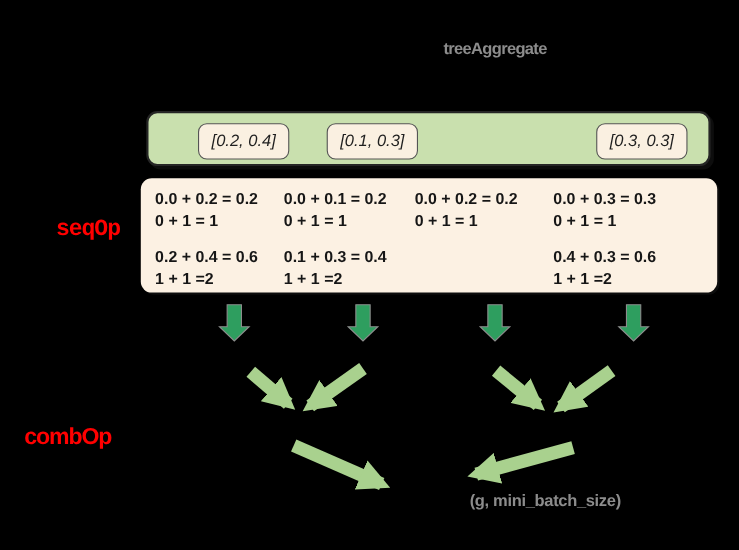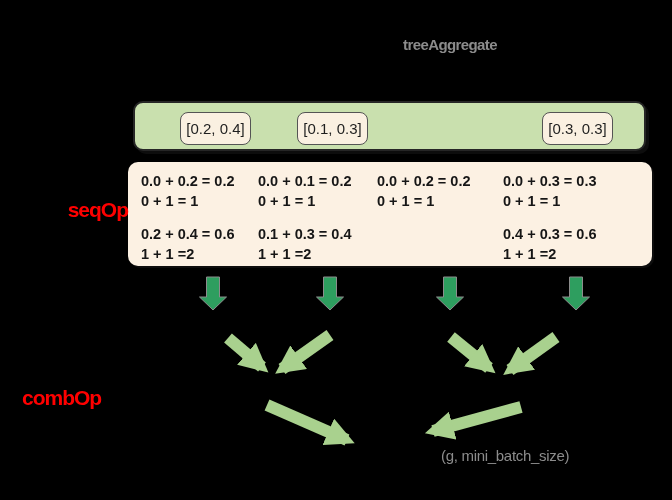--- a/index.html
+++ b/index.html
@@ -9,38 +9,38 @@
     --accent_red:#ff0000; --muted_text:#8c8c8c;
   }
   html,body{margin:0;padding:0;background:#000;}
   .stage{position:relative;width:672px;height:500px;background:var(--background);
          overflow:hidden;font-family:"Liberation Sans","DejaVu Sans",sans-serif;}
   .title{position:absolute;left:357px;top:36px;width:140px;text-align:right;
          color:var(--muted_text);font-size:15px;font-weight:bold;letter-spacing:-0.6px;}
   .partitions{position:absolute;left:133px;top:101px;width:513px;height:50px;
          background:var(--container_fill);border:2.5px solid var(--container_border);
          border-radius:10px;box-sizing:border-box;box-shadow:3px 3px 0 #0d0d0d;}
-  .pcard{position:absolute;top:9px;width:71px;height:33px;background:var(--card_fill);
+  .pcard{position:absolute;top:9px;width:83px;height:33px;background:var(--card_fill);
          border:1.5px solid var(--card_border);border-radius:8px;box-sizing:border-box;
          display:flex;align-items:center;justify-content:center;
-         font-size:15px;color:#1f1f1f;}
+         font-size:15px;color:#1f1f1f;font-style:italic;}
   .p0{left:45px}.p1{left:162px}.p2{left:281px}.p3{left:407px}
   .calcbox{position:absolute;left:128px;top:162px;width:524px;height:104px;
          background:var(--calc_fill);border-radius:10px;box-shadow:2px 2px 0 #0d0d0d;}
   .ccol{position:absolute;top:9px;width:150px;text-align:left;color:var(--calc_text);
          font-size:14.5px;font-weight:600;}
   .ccol div{line-height:20px;height:20px;}
   .ccol .gap{height:13px;}
   .c0{left:13px}.c1{left:130px}.c2{left:249px}.c3{left:375px}
   .redlabel{position:absolute;color:var(--accent_red);font-weight:bold;font-size:21px;
          letter-spacing:-1px;}
-  .red1{left:32px;top:198px;width:96px;text-align:right;}
+  .red1{left:32px;top:198px;width:96px;text-align:center;font-family:Liberation Mono, monospace;}
   .red2{left:22px;top:386px;width:126px;text-align:left;}
-  .result{position:absolute;left:441px;top:447px;width:180px;color:var(--muted_text);
-         font-size:15px;font-weight:normal;letter-spacing:-0.3px;}
+  .result{position:absolute;left:427px;top:447px;width:180px;color:var(--muted_text);
+         font-size:15px;font-weight:bold;letter-spacing:-0.3px;}
   svg.arrows{position:absolute;left:0;top:0;pointer-events:none;}
 </style>
 </head>
 <body>
 
 <div class="stage">
 
   <div class="title">treeAggregate</div>
 
   <div class="partitions">

